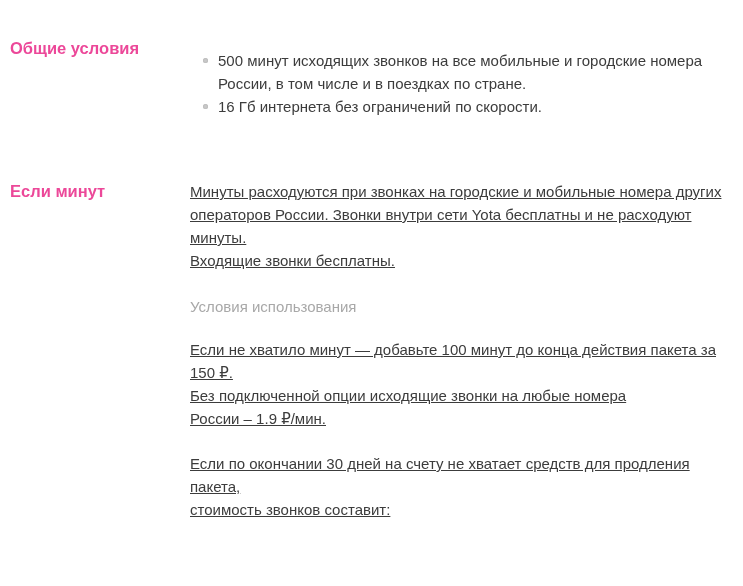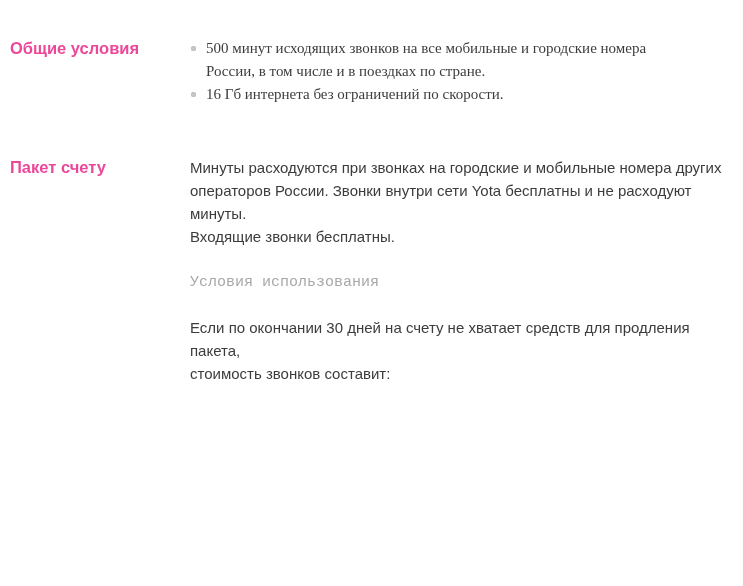--- a/index.html
+++ b/index.html
@@ -9,28 +9,28 @@
     font-size:15px;line-height:23px;color:#3c3c3c;
     -webkit-font-smoothing:antialiased;
   }
   .page{padding:37px 0 0 10px;}
   .row{display:grid;grid-template-columns:180px 1fr;align-items:start;}
   .row + .row{margin-top:50px;}
   .section-heading{
     font-size:16.5px;line-height:23px;font-weight:bold;margin:0;color:#ec4899;
   }
   .content{max-width:553px;}
-  .content p{margin:0;white-space:pre-line;}
+  .content p{margin:0;white-space:pre-line;text-decoration:underline;}
   .subheading{
     color:#a8a8a8;font-weight:normal;font-size:15px;line-height:23px;
-    margin:23px 0 0 0;white-space:pre-line;font-family:Liberation Mono, monospace;
+    margin:23px 0 0 0;white-space:pre-line;
   }
   p.add-minutes{margin-top:20px;}
   p.insufficient{margin-top:22px;}
-  ul.bullet-list{list-style:none;margin:0;padding:0;font-family:Liberation Serif, serif;}
+  ul.bullet-list{list-style:none;margin:12px;padding:0;}
   ul.bullet-list li{position:relative;padding-left:16px;}
   ul.bullet-list .li-text{white-space:pre-line;}
   .bullet-dot{
     position:absolute;left:1px;top:9px;width:5px;height:5px;border-radius:50%;
     background:#c8c8c8;box-shadow:inset 0 0 0 1px #bfbfbf;
   }
 </style>
 </head>
 <body>
 
@@ -47,25 +47,28 @@
         </li>
         <li>
           <span class="bullet-dot"></span>
           <span class="li-text">16 Гб интернета без ограничений по скорости.</span>
         </li>
       </ul>
     </div>
   </section>
 
   <section class="row">
-    <h2 class="section-heading">Пакет счету</h2>
+    <h2 class="section-heading">Если минут</h2>
     <div class="content">
       <p>Минуты расходуются при звонках на городские и мобильные номера других
 операторов России. Звонки внутри сети Yota бесплатны и не расходуют минуты.
 Входящие звонки бесплатны.</p>
       <h3 class="subheading">Условия использования</h3>
+      <p class="add-minutes">Если не хватило минут — добавьте 100 минут до конца действия пакета за 150 ₽.
+Без подключенной опции исходящие звонки на любые номера
+России – 1.9 ₽/мин.</p>
       <p class="insufficient">Если по окончании 30 дней на счету не хватает средств для продления пакета,
 стоимость звонков составит:</p>
 
     </div>
   </section>
 
 </div>
 
 </body></html>

